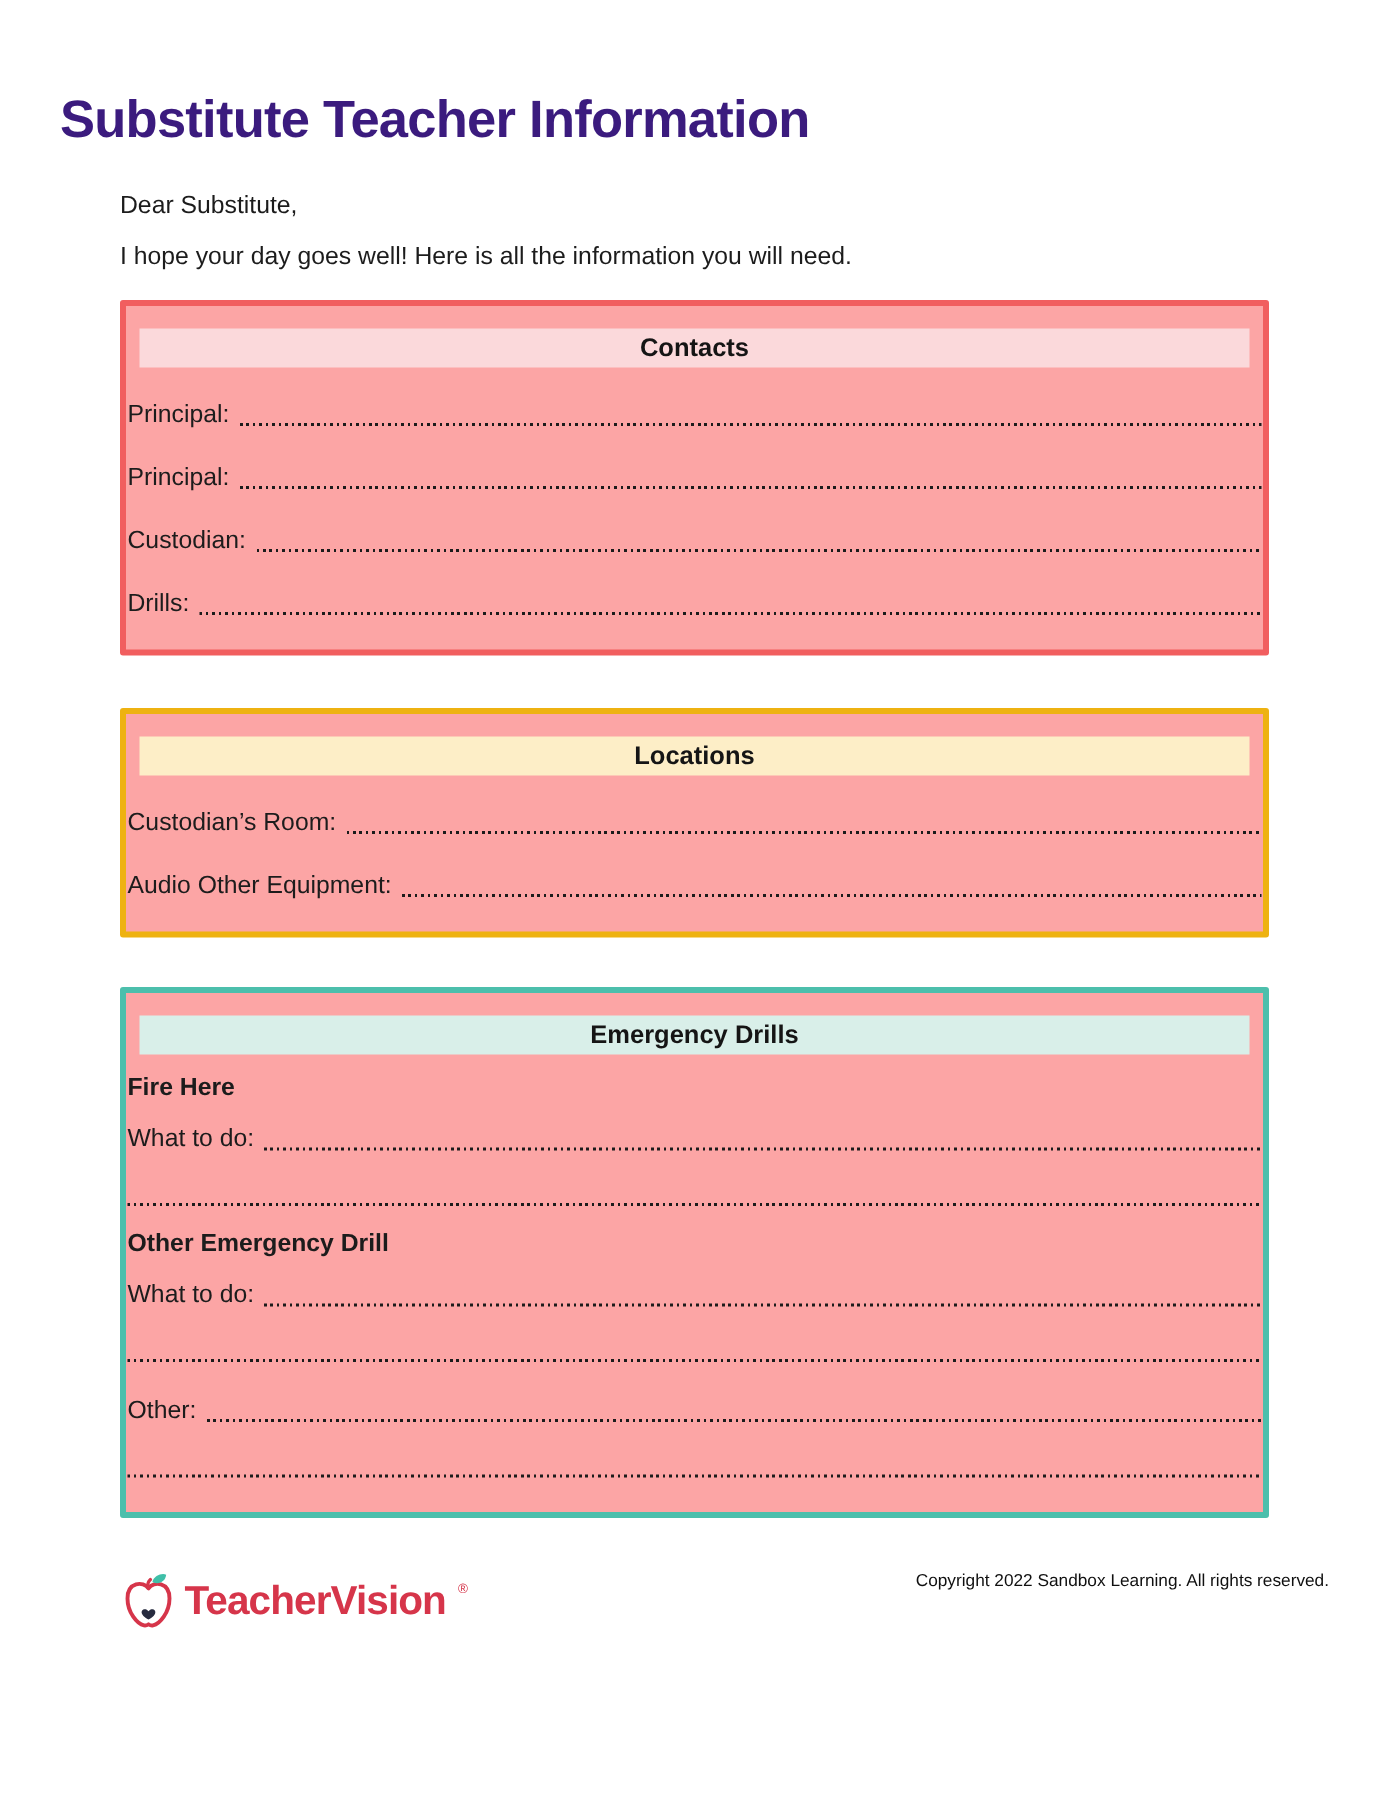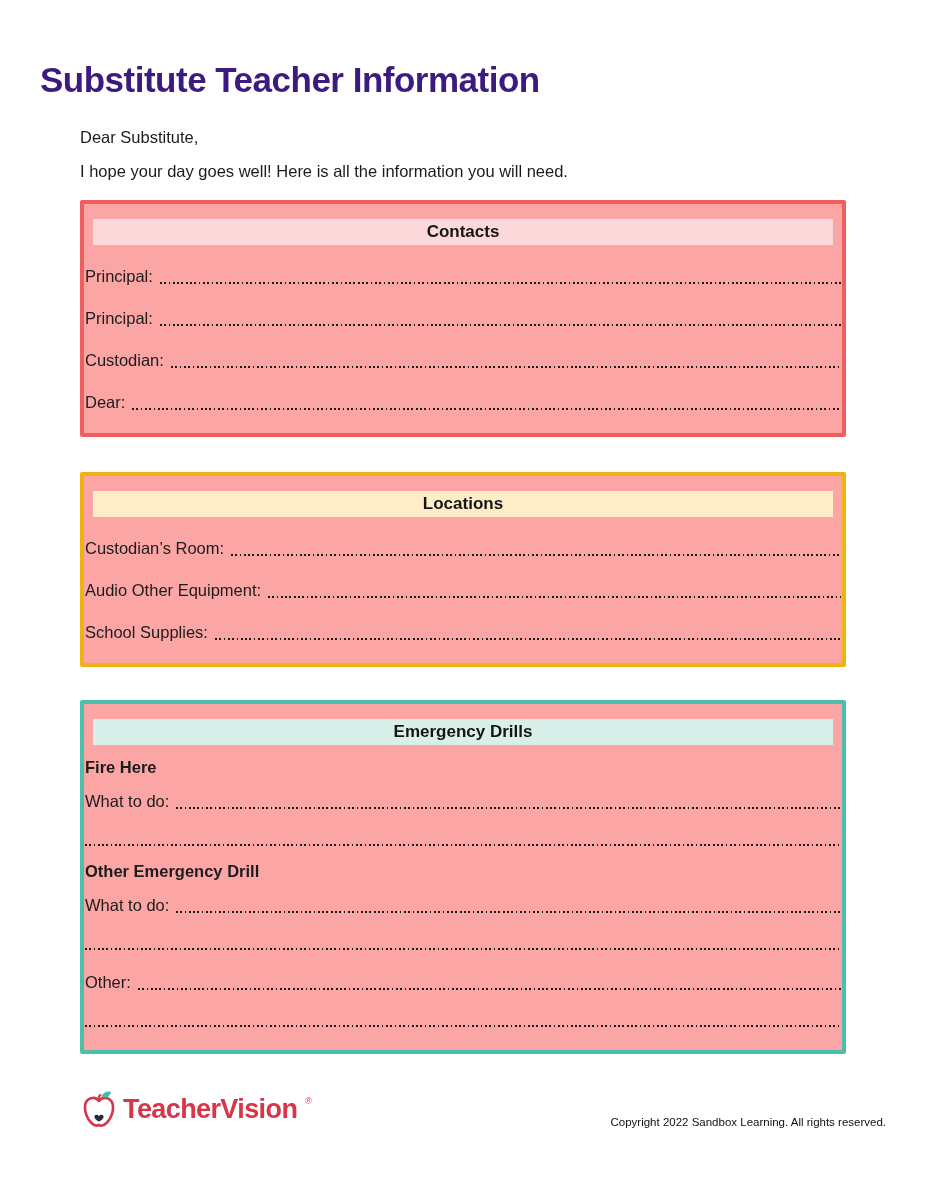--- a/index.html
+++ b/index.html
@@ -31,21 +31,21 @@
   .leader{
     flex:1;height:2px;margin:0 0 3px 7px;
     background:repeating-linear-gradient(90deg,#1b1b1b 0 1.7px,transparent 1.7px 4.3px);
   }
   .line-row{display:flex;align-items:flex-end;height:24px;margin-top:13px;}
   .line-row .leader{margin-left:0;}
   .subhead{margin-top:10px;height:24px;line-height:24px;font-weight:700;font-size:16.5px;}
   .emergency .row{margin-top:9px;}
   .emergency .row.other-row{margin-top:16px;}
   .footer{
-    display:flex;justify-content:space-between;align-items:flex-end;
+    display:flex;justify-content:space-between;align-items:flex-start;
     margin:36px 40px 0 82px;
   }
   .brand{display:flex;align-items:center;gap:7px;}
   .brand-name{font-size:27px;font-weight:800;color:#d6354a;letter-spacing:-0.6px;line-height:34px;}
   .brand-tm{font-size:9px;color:#d6354a;align-self:flex-start;margin:6px 0 0 1px;}
   .copyright{font-size:11.5px;color:#101010;}
 </style>
 </head>
 <body>
 
@@ -64,37 +64,33 @@
     </div>
     <div class="row">
       <span class="label">Principal:</span>
       <span class="leader"></span>
     </div>
     <div class="row">
       <span class="label">Custodian:</span>
       <span class="leader"></span>
     </div>
     <div class="row">
-      <span class="label">Dear:</span>
+      <span class="label">Drills:</span>
       <span class="leader"></span>
     </div>
   </div>
 
   <div class="box locations">
     <div class="box-header">Locations</div>
     <div class="row">
       <span class="label">Custodian’s Room:</span>
       <span class="leader"></span>
     </div>
     <div class="row">
       <span class="label">Audio Other Equipment:</span>
-      <span class="leader"></span>
-    </div>
-    <div class="row">
-      <span class="label">School Supplies:</span>
       <span class="leader"></span>
     </div>
   </div>
 
   <div class="box emergency">
     <div class="box-header">Emergency Drills</div>
 
     <div class="subhead">Fire Here</div>
     <div class="row">
       <span class="label">What to do:</span>

